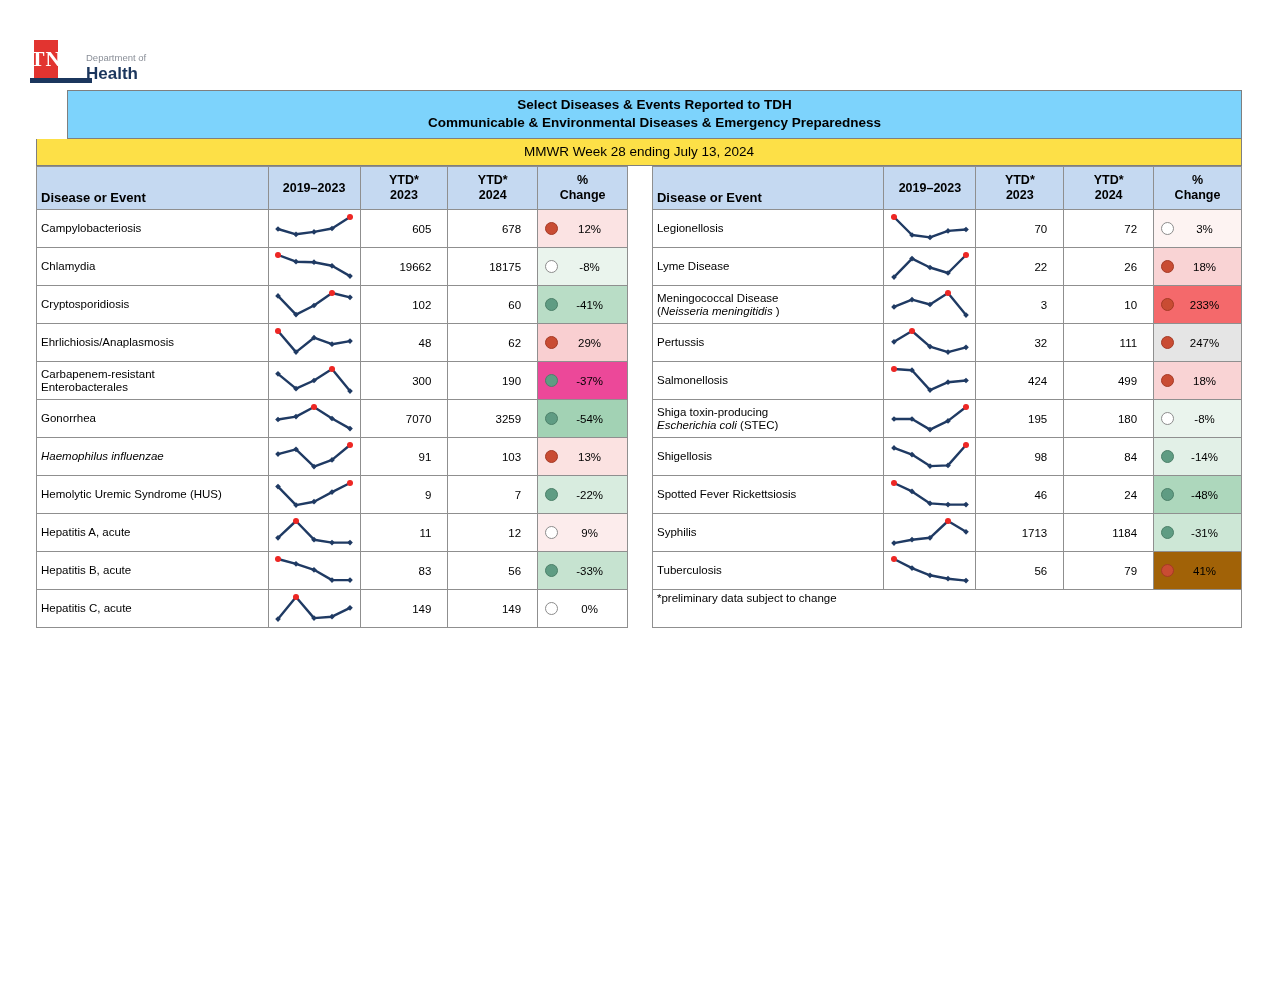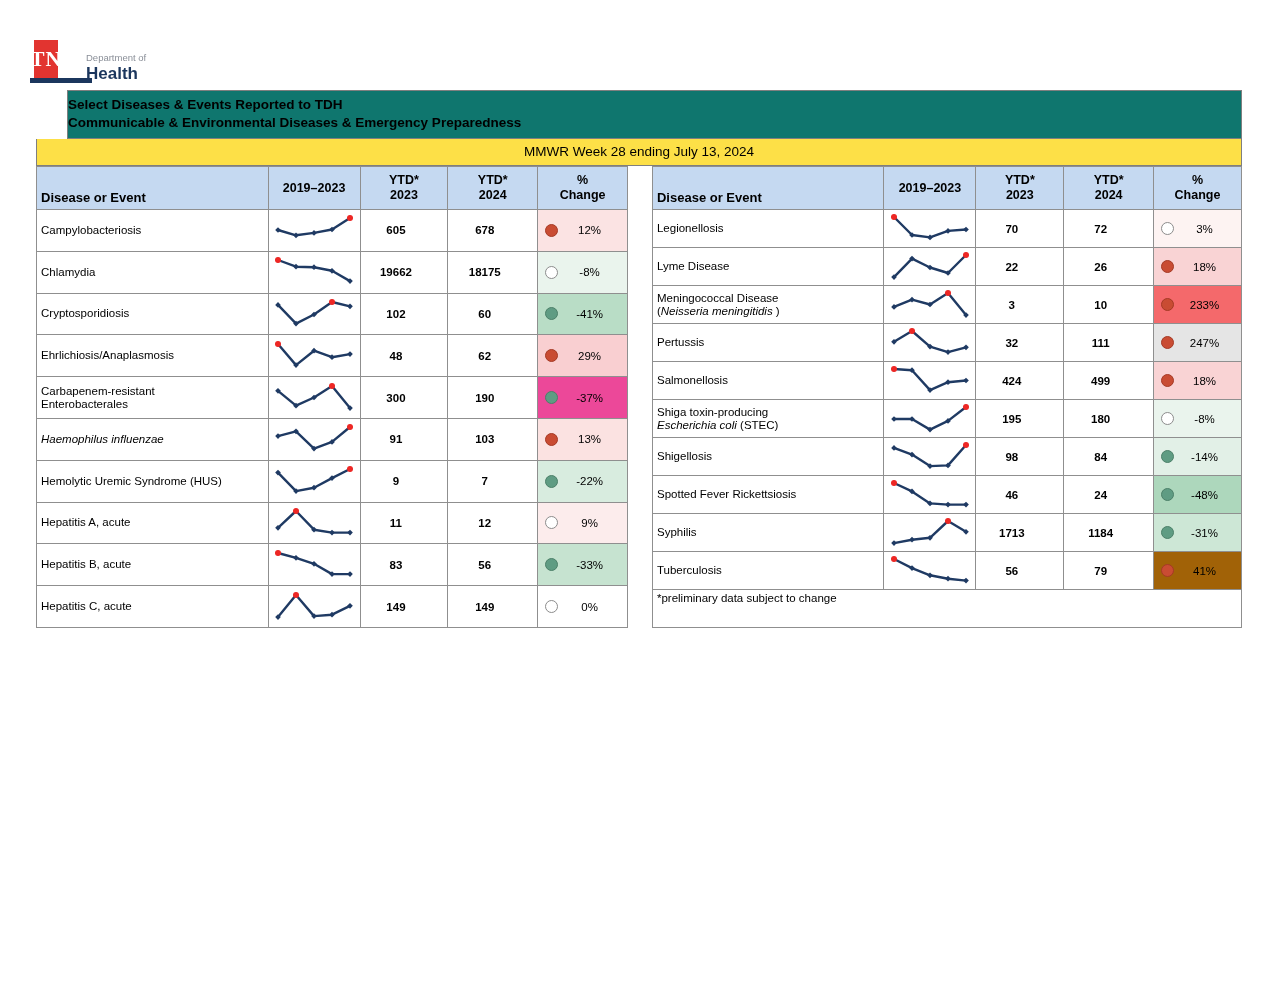--- a/index.html
+++ b/index.html
@@ -10,38 +10,38 @@
   #logo { position:absolute; left:34px; top:40px; width:220px; height:48px; }
   #tn-box { position:absolute; left:0; top:0; width:24px; height:38px; background:#e23430; color:#fff;
             font-family:"Liberation Serif", serif; font-weight:bold; font-size:21px;
             display:flex; align-items:center; justify-content:center; letter-spacing:1px; }
   #tn-bar { position:absolute; left:-4px; top:38px; width:62px; height:5px; background:#1b365d; }
   #dept-of { position:absolute; left:52px; top:12px; font-size:9.5px; color:#8a8f98; }
   #health  { position:absolute; left:52px; top:24px; font-size:17px; font-weight:bold; color:#1b365d; }
 
   
   #report { position:absolute; left:36px; top:90px; width:1206px; }
-  #title-bar { border:1px solid #7f7f7f; background:#0f766e; text-align:left;
+  #title-bar { border:1px solid #7f7f7f; background:#7dd3fc; text-align:center;
                padding:5px 0 6px 0;margin-left:31px; }
   #title-bar .t1, #title-bar .t2 { font-size:13.5px; font-weight:bold; color:#000; line-height:18px; }
   #mmwr-bar { border:1px solid #7f7f7f; border-top:none; background:#fde047; text-align:center;
               font-size:13.5px; color:#000; height:27px; line-height:26px; }
 
   #tables { display:flex; margin-top:0; }
   #gap { width:24px; }
   table { border-collapse:collapse; table-layout:fixed; }
   table, td, th { border:1px solid #8f8f8f; }
   table { border-top:none; }
   th { background:#c5d9f1; font-size:12.5px; font-weight:bold; color:#000; height:43px;
        vertical-align:middle; text-align:center; line-height:15px; }
   th.disease-h { text-align:left; vertical-align:bottom; padding:0 0 4px 4px; font-size:13px; }
   td { height:38px; font-size:11.5px; color:#000; background:#fff; overflow:hidden; }
   td.name { padding-left:4px; line-height:13px; vertical-align:middle; }
   td.spark { padding:0; text-align:center; vertical-align:middle; }
-  td.num { text-align:center; padding-right:16px; vertical-align:middle;font-weight:bold; }
+  td.num { text-align:right; padding-right:16px; vertical-align:middle; }
   td.pct { padding:0; vertical-align:middle; }
   .pct-inner { display:flex; align-items:center; height:100%; }
   .dot { width:13px; height:13px; border-radius:50%; margin-left:7px; flex:0 0 13px; }
   .dot.up   { background:#c94c33; border:1px solid #a53a25; }
   .dot.down { background:#5f9c83; border:1px solid #4c8069; }
   .dot.flat { background:#ffffff; border:1px solid #8c8c8c; }
   .pct-label { flex:1; text-align:center; font-size:11.5px; padding-right:6px; }
   td.footnote { vertical-align:top; text-align:left; padding:2px 0 0 4px; font-size:11.5px; }
   i { font-style:italic; }
 </style>
@@ -187,20 +187,42 @@
               <td class="num">300</td>
               <td class="num">190</td>
               <td class="pct" style="background: #ec4899;">
                 <div class="pct-inner">
                   <div class="dot down"></div>
                   <div class="pct-label">-37%</div>
                 </div>
               </td>
             </tr>
             <tr>
+              <td class="name"><span>Gonorrhea</span></td>
+              <td class="spark">
+                <svg width="88" height="34" viewBox="0 0 88 34" style="display:block;margin:0 auto;">
+                  <polyline fill="none" stroke="#1f3a63" stroke-width="2.4" stroke-linejoin="round" stroke-linecap="round" points="8.0,17.5 26.0,14.6 44.0,5.0 62.0,16.5 80.0,26.6"></polyline>
+                  <rect x="-2" y="-2" width="4" height="4" fill="#1f3a63" transform="translate(8.0,17.5) rotate(45)"></rect>
+                  <rect x="-2" y="-2" width="4" height="4" fill="#1f3a63" transform="translate(26.0,14.6) rotate(45)"></rect>
+                  <rect x="-2" y="-2" width="4" height="4" fill="#1f3a63" transform="translate(44.0,5.0) rotate(45)"></rect>
+                  <rect x="-2" y="-2" width="4" height="4" fill="#1f3a63" transform="translate(62.0,16.5) rotate(45)"></rect>
+                  <rect x="-2" y="-2" width="4" height="4" fill="#1f3a63" transform="translate(80.0,26.6) rotate(45)"></rect>
+                  <circle cx="44.0" cy="5.0" r="3" fill="#ee2724"></circle>
+                </svg>
+              </td>
+              <td class="num">7070</td>
+              <td class="num">3259</td>
+              <td class="pct" style="background: rgb(162, 210, 180);">
+                <div class="pct-inner">
+                  <div class="dot down"></div>
+                  <div class="pct-label">-54%</div>
+                </div>
+              </td>
+            </tr>
+            <tr>
               <td class="name"><i>Haemophilus influenzae</i></td>
               <td class="spark">
                 <svg width="88" height="34" viewBox="0 0 88 34" style="display:block;margin:0 auto;">
                   <polyline fill="none" stroke="#1f3a63" stroke-width="2.4" stroke-linejoin="round" stroke-linecap="round" points="8.0,14.1 26.0,9.3 44.0,26.6 62.0,19.9 80.0,5.0"></polyline>
                   <rect x="-2" y="-2" width="4" height="4" fill="#1f3a63" transform="translate(8.0,14.1) rotate(45)"></rect>
                   <rect x="-2" y="-2" width="4" height="4" fill="#1f3a63" transform="translate(26.0,9.3) rotate(45)"></rect>
                   <rect x="-2" y="-2" width="4" height="4" fill="#1f3a63" transform="translate(44.0,26.6) rotate(45)"></rect>
                   <rect x="-2" y="-2" width="4" height="4" fill="#1f3a63" transform="translate(62.0,19.9) rotate(45)"></rect>
                   <rect x="-2" y="-2" width="4" height="4" fill="#1f3a63" transform="translate(80.0,5.0) rotate(45)"></rect>
                   <circle cx="80.0" cy="5.0" r="3" fill="#ee2724"></circle>

